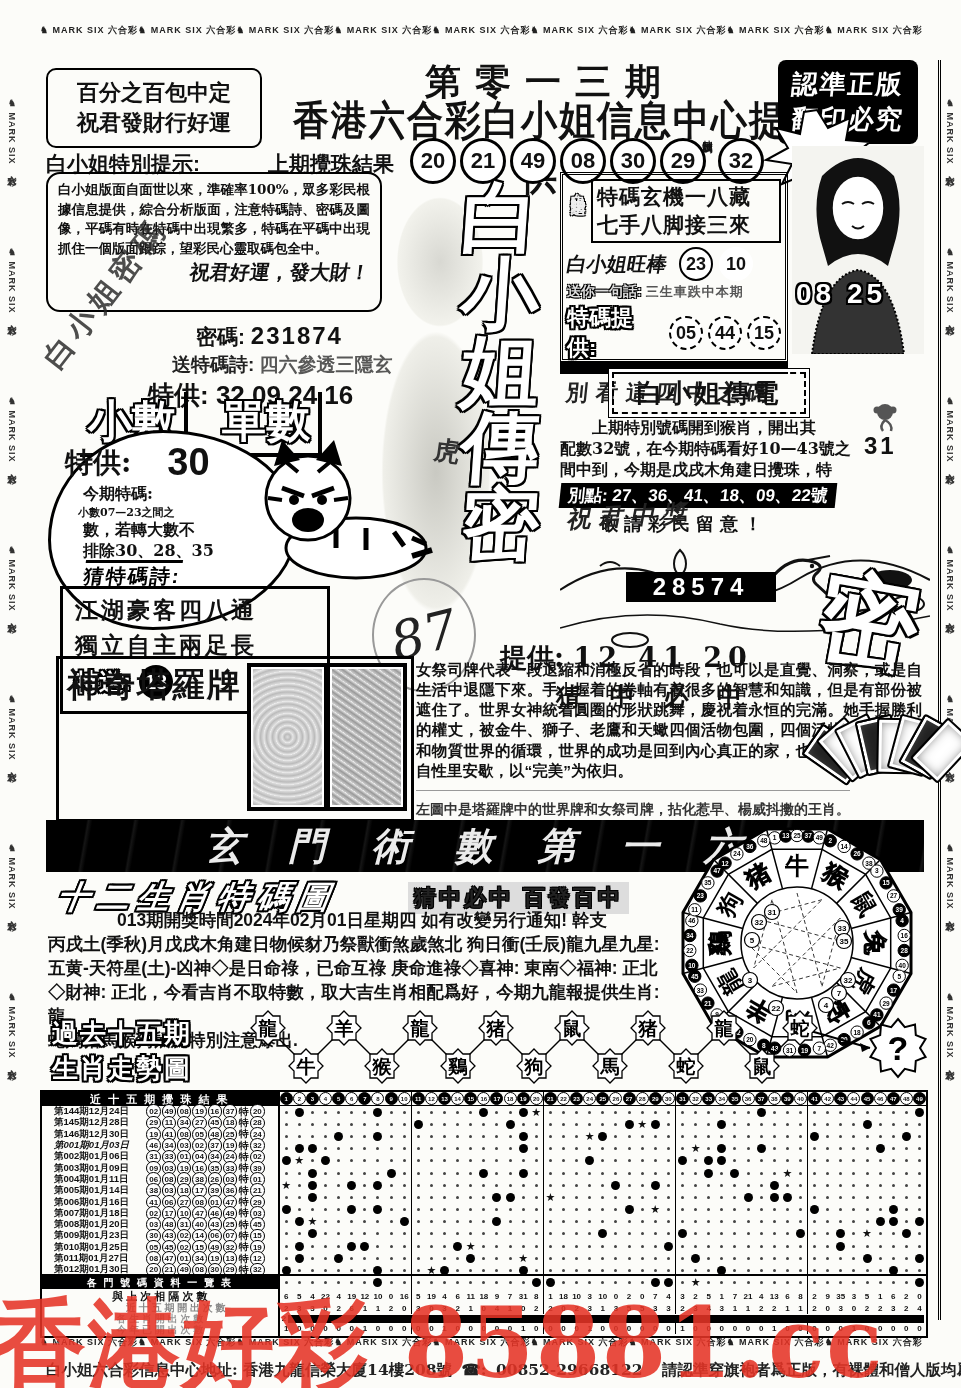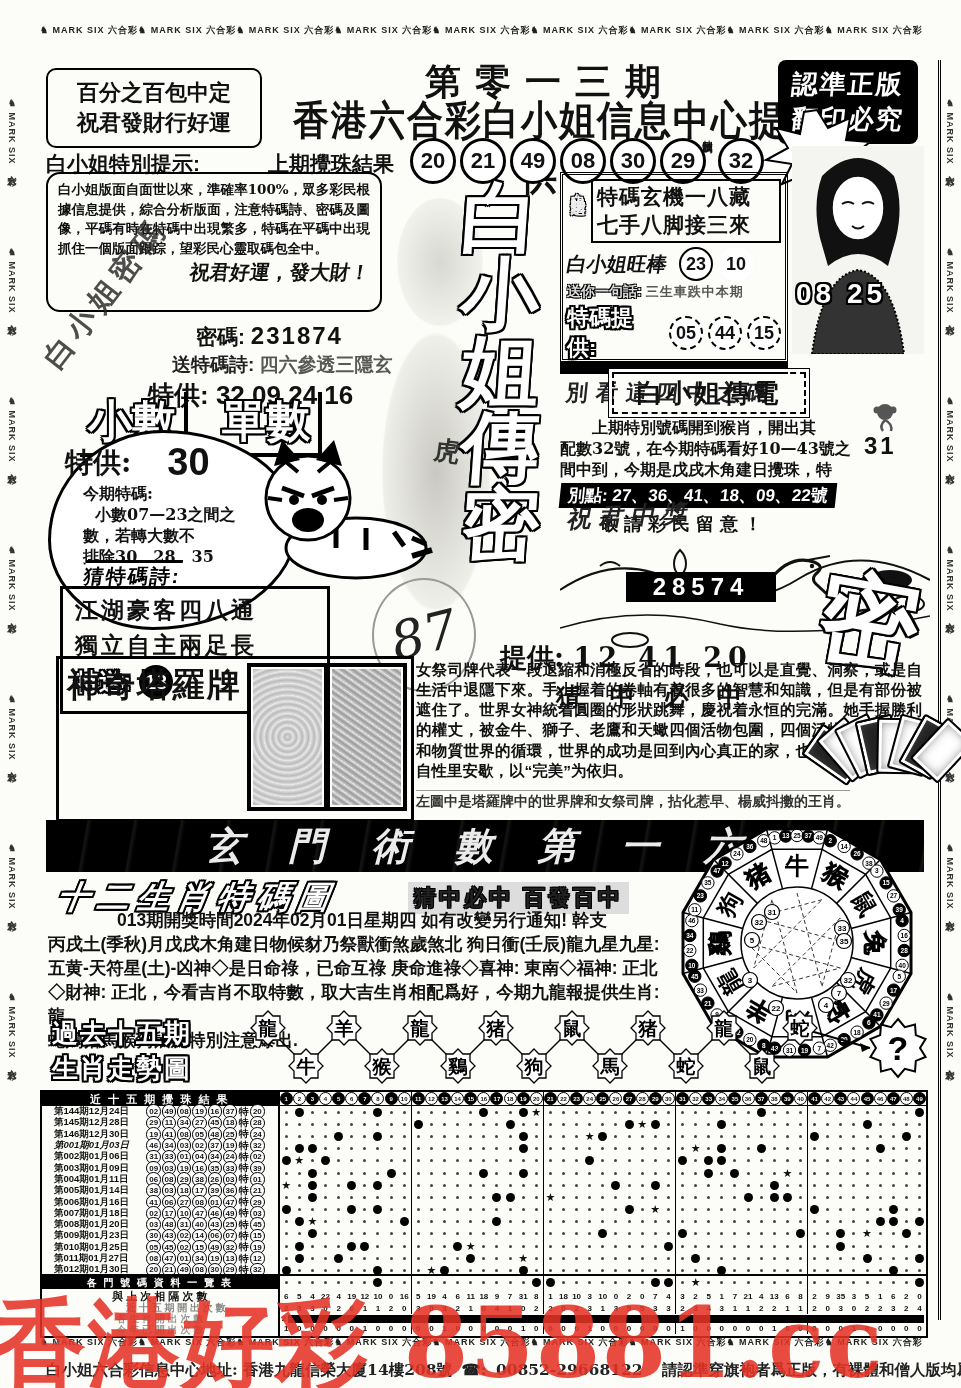--- a/index.html
+++ b/index.html
@@ -168,21 +168,21 @@
   <div class="abs" style="left:80px;top:392px;display:flex;gap:26px;font-family:Liberation Serif, serif;">
     <div class="b outl" style="font-size:44px;border-bottom:4px solid #000;border-right:4px solid #000;padding:0 8px 2px 8px;">小數</div>
     <div class="b outl" style="font-size:44px;border-bottom:4px solid #000;border-right:4px solid #000;padding:0 8px 2px 8px;">單數</div>
   </div>
   <div class="abs" style="left:48px;top:430px;width:250px;height:200px;border:3px solid #000;border-radius:46% 54% 58% 42%/55% 48% 52% 45%;padding:8px 14px;box-sizing:border-box;background:#fff;">
     <div class="rowline">
       <span class="b serif" style="font-size:28px;">特供:</span>
       <span class="b" style="font-size:38px;margin-left:36px;">30</span>
     </div>
     <div class="b serif" style="font-size:16px;margin-left:18px;">今期特碼:</div>
-    <div class="b serif" style="font-size:16px;margin-left:30px;">小數07—23之間之</div>
+    <div class="b serif" style="font-size:11px;margin-left:13px;">小數07—23之間之</div>
     <div class="b serif" style="font-size:16px;margin-left:18px;">數，若轉大數不</div>
     <div class="b serif" style="font-size:16px;margin-left:18px;">排除30、28、35</div>
     <div class="b serif" style="font-size:16px;margin-left:18px;">46</div>
   </div>
 
   <svg class="abs" style="left:216px;top:428px;" width="220" height="160" viewBox="0 0 220 160">
     <ellipse cx="140" cy="120" rx="70" ry="30" fill="#fff" stroke="#000" stroke-width="3"></ellipse>
     <path d="M90,110 l14,-8 M120,100 l0,20 M150,100 l0,22 M178,104 l10,14 M196,110 l14,6" stroke="#000" stroke-width="5"></path>
     <circle cx="92" cy="70" r="42" fill="#fff" stroke="#000" stroke-width="3"></circle>
     <polygon points="58,38 66,12 84,32" fill="#000"></polygon>
@@ -250,21 +250,21 @@
   <div class="abs b outl" style="left:818px;top:556px;font-size:100px;transform:rotate(10deg);">密</div>
 
   <div class="abs boxed" style="left:56px;top:656px;width:352px;height:160px;border-width:3px;">
     <div class="b" style="font-size:33px;letter-spacing:2px;margin:4px 0 0 8px;">神奇塔羅牌</div>
     <div class="abs" style="left:188px;top:4px;width:160px;height:148px;background:#000;display:flex;gap:6px;padding:4px;box-sizing:border-box;">
       <div style="flex:1;background:repeating-radial-gradient(circle at 50% 50%,#ddd 0,#bbb 3px,#eee 6px);border:2px solid #fff;"></div>
       <div style="flex:1;background:repeating-linear-gradient(35deg,#ccc 0,#999 3px,#eee 6px);border:2px solid #fff;"></div>
     </div>
   </div>
   <div class="abs b" style="left:416px;top:660px;width:506px;height:124px;font-size:15.5px;line-height:1.3;text-align:justify;overflow:hidden;">女祭司牌代表一段退縮和消極反省的時段，也可以是直覺、洞察，或是自生活中退隱下來。手上握着的卷軸有着很多的智慧和知識，但是有部份被遮住了。世界女神統着圓圈的形狀跳舞，慶祝着永恒的完滿。她手握勝利的權丈，被金牛、獅子、老鷹和天蠍四個活物包圍，四個活物代表四季，和物質世界的循環，世界的成功是回到內心真正的家，也是在无始无终的自性里安歇，以“完美”为依归。</div>
-  <div class="abs b" style="left:416px;top:790px;font-size:14px;color:#333;border-top:1px solid #999;padding-top:2px;">左圖中是塔羅牌中的世界牌和女祭司牌，拈化惹早、楊威抖擻的王肖。</div>
+  <div class="abs b" style="left:416px;top:790px;font-size:14px;color:#333;border-top:1px solid #999;padding-top:10px;">左圖中是塔羅牌中的世界牌和女祭司牌，拈化惹早、楊威抖擻的王肖。</div>
   <div class="abs" id="tarot-fan" style="left:788px;top:688px;width:140px;height:120px;">
       <div class="card" style="left: 60px; top: 22px; transform: rotate(-55deg); transform-origin: 50% 120%; background: rgb(34, 34, 34);"></div>
       <div class="card" style="left: 67px; top: 24px; transform: rotate(-41deg); transform-origin: 50% 120%;"></div>
       <div class="card" style="left: 74px; top: 26px; transform: rotate(-27deg); transform-origin: 50% 120%;"></div>
       <div class="card" style="left: 81px; top: 28px; transform: rotate(-13deg); transform-origin: 50% 120%; background: rgb(34, 34, 34);"></div>
       <div class="card" style="left: 88px; top: 30px; transform: rotate(1deg); transform-origin: 50% 120%;"></div>
       <div class="card" style="left: 95px; top: 28px; transform: rotate(15deg); transform-origin: 50% 120%;"></div>
       <div class="card" style="left: 102px; top: 26px; transform: rotate(29deg); transform-origin: 50% 120%; background: rgb(34, 34, 34);"></div>
       <div class="card" style="left: 109px; top: 24px; transform: rotate(43deg); transform-origin: 50% 120%;"></div>
     </div>

